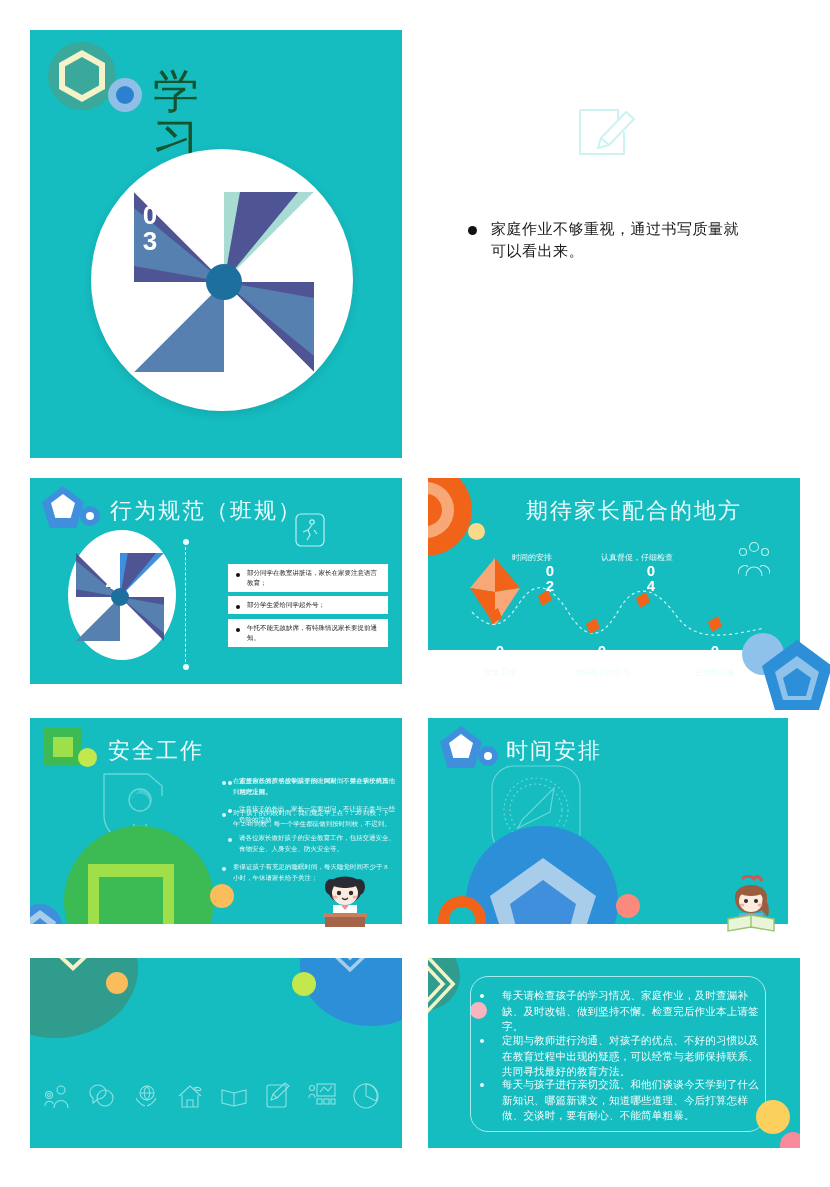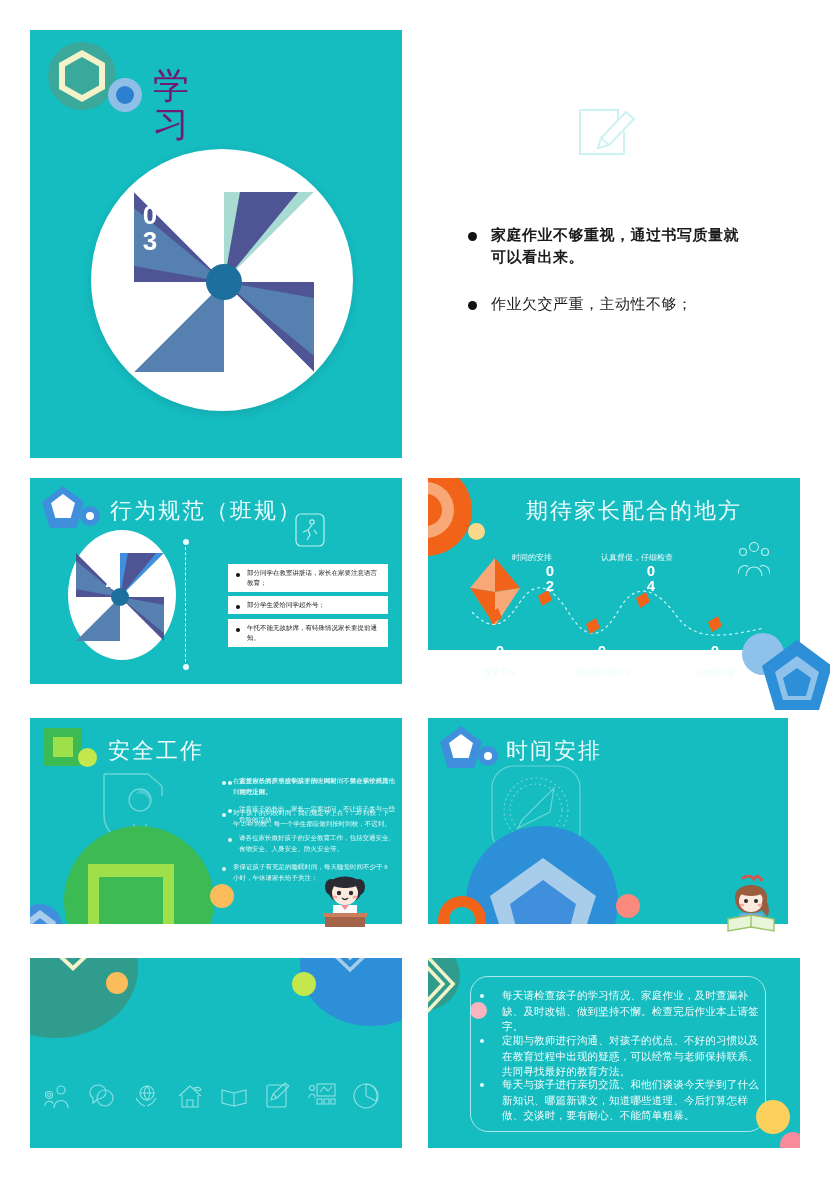--- a/index.html
+++ b/index.html
@@ -34,21 +34,21 @@
     position: absolute; left: 78px; top: 48px; width: 34px; height: 34px;
     border-radius: 50%; background: #8fbfe6;
   }
   .dot-badge::after {
     content: ""; position: absolute; left: 8px; top: 8px; width: 18px; height: 18px;
     border-radius: 50%; background: #2d7fd0;
   }
 
   #hero-title {
     position: absolute; left: 123px; top: 38px;
-    font-size: 36px; color: #701a75; line-height: 1.05;
+    font-size: 46px; color: #14532d; line-height: 1.05;
     letter-spacing: 2px; width: 60px;
   }
 
   .hero-circle {
     position: absolute; left: 61px; top: 119px; width: 262px; height: 262px;
     background: #ffffff; border-radius: 50%;
     box-shadow: 0 3px 10px rgba(0,0,0,0.10);
   }
   .pinwheel { position: absolute; left: 104px; top: 162px; width: 180px; height: 180px; }
   .pw { position: absolute; width: 90px; height: 90px; }
@@ -85,21 +85,21 @@
     position: absolute; background: #ffffff;
     display: flex; align-items: flex-start; padding: 9px 12px 9px 10px;
   }
   .bullet-card .bdot {
     flex: 0 0 auto; width: 9px; height: 9px; border-radius: 50%;
     background: #111; margin: 7px 14px 0 6px;
   }
   .bullet-card .btxt {
     font-size: 15px; color: #1a1a1a; line-height: 1.45; letter-spacing: .5px;
   }
-  #hero-card-0 { left: 452px; top: 216px; width: 312px; font-weight: bold; }
+  #hero-card-0 { left: 452px; top: 210px; width: 312px; }
   #hero-card-1 { left: 452px; top: 285px; width: 312px; }
 
   
   #slide-rules { left: 30px; top: 478px; width: 372px; height: 206px; }
   .pent-badge { position: absolute; left: 12px; top: 8px; width: 42px; height: 42px; }
   .pent-badge .p-out {
     position: absolute; inset: 0; background: #3f8fdc;
     clip-path: polygon(50% 0%, 100% 38%, 82% 100%, 18% 100%, 0% 38%);
   }
   .pent-badge .p-in {
@@ -336,24 +336,20 @@
 
   <svg class="pencil-icon" viewBox="0 0 64 64" fill="none" stroke="#cdf2f2" stroke-width="2">
     <path d="M8 10 h38 v10 M8 10 v44 h44 v-22"></path>
     <path d="M26 48 l3-10 L54 12 l8 7 L37 45 z"></path>
     <path d="M29 38 l8 7"></path>
   </svg>
 
   <div class="bullet-card" id="hero-card-0">
     <span class="bdot"></span>
     <span class="btxt">家庭作业不够重视，通过书写质量就可以看出来。</span>
-  </div>
-  <div class="bullet-card" id="hero-card-1">
-    <span class="bdot"></span>
-    <span class="btxt">作业欠交严重，主动性不够；</span>
   </div>
 
   <div class="slide" id="slide-rules">
     <div class="pent-badge">
       <div class="p-out"></div>
         <div class="p-in"></div>
     </div>
     <div class="tiny-dot"></div>
     <div class="sl-title" id="rules-title">行为规范（班规）</div>
 

